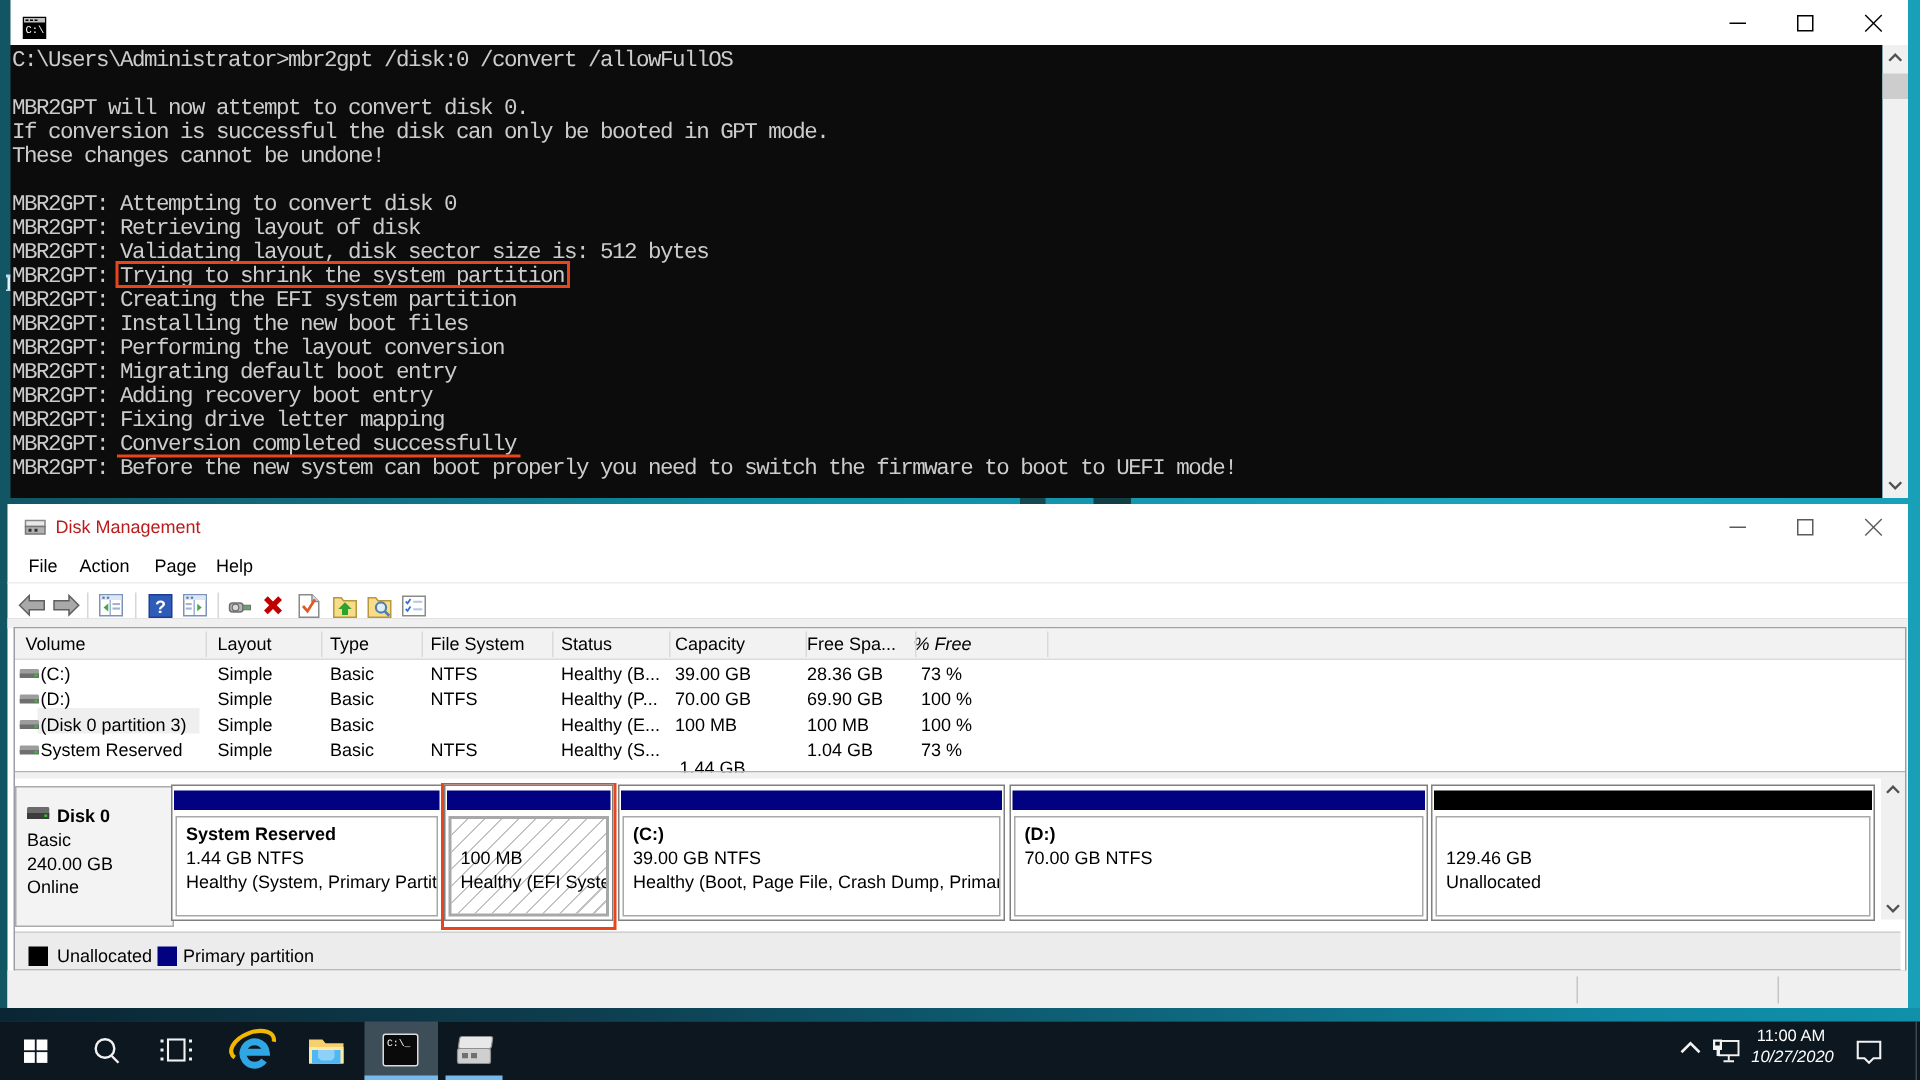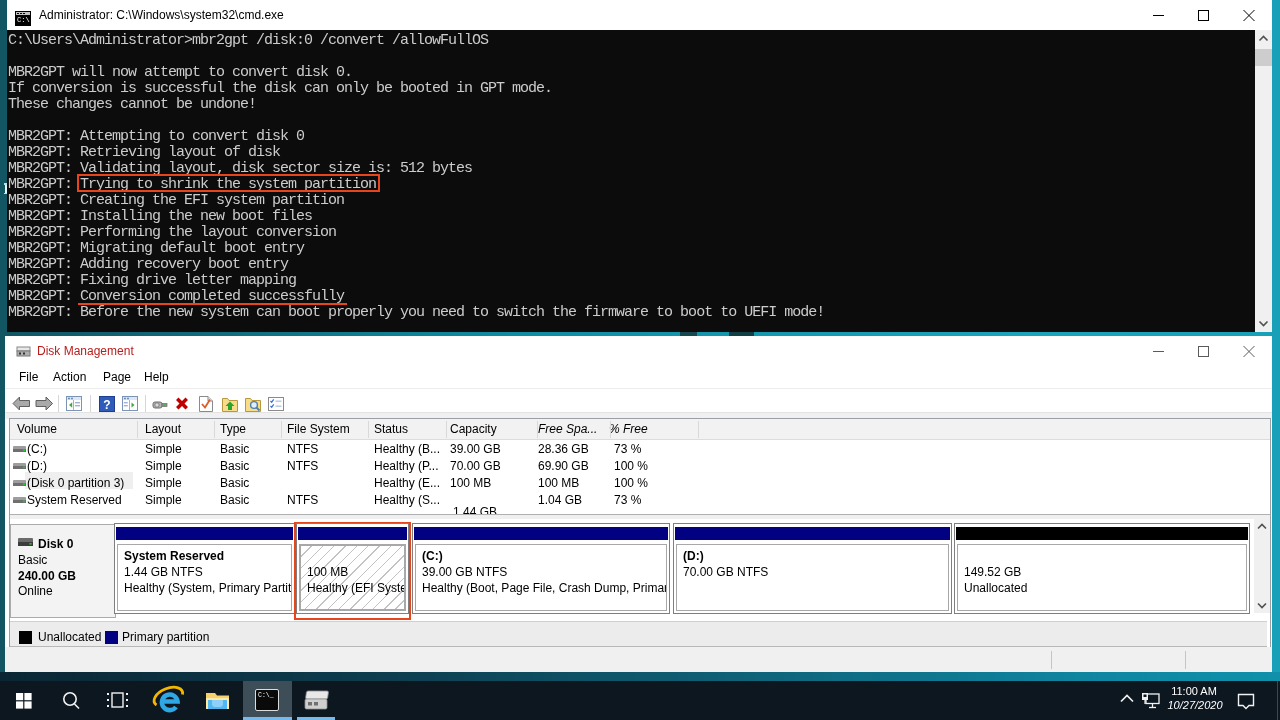--- a/index.html
+++ b/index.html
@@ -57,21 +57,20 @@
   <div class="abs" style="left:8px;top:11px;width:16px;height:15px;">
     <svg width="16" height="15" viewBox="0 0 16 15">
       <rect x="0" y="0" width="16" height="15" fill="#000"></rect>
       <rect x="1" y="1" width="14" height="3" fill="#c0c0c0"></rect>
       <rect x="2" y="2" width="2" height="1" fill="#000"></rect>
       <rect x="5" y="2" width="2" height="1" fill="#000"></rect>
       <rect x="8" y="2" width="2" height="1" fill="#000"></rect>
       <text x="2" y="11" font-family="Liberation Mono, monospace" font-size="7" fill="#fff">C:\</text>
     </svg>
   </div>
-  <div id="cmd-text" class="abs">Administrator: C:\Windows\system32\cmd.exe</div>
 
   <svg class="abs" style="left:1140px;top:0;" width="125" height="30" viewBox="0 0 125 30">
     <line x1="6" y1="15.5" x2="17" y2="15.5" stroke="#000" stroke-width="1"></line>
     <rect x="51.5" y="10.5" width="10" height="10" fill="none" stroke="#000" stroke-width="1"></rect>
     <line x1="96.5" y1="10" x2="107.5" y2="21" stroke="#000" stroke-width="1"></line>
     <line x1="107.5" y1="10" x2="96.5" y2="21" stroke="#000" stroke-width="1"></line>
   </svg>
 
   <div id="console" class="abs">
     <pre>C:\Users\Administrator&gt;mbr2gpt /disk:0 /convert /allowFullOS
@@ -208,21 +207,21 @@
   <div class="abs" style="left:4px;top:82px;width:1262px;height:230px;border:1px solid #9aa0a6;background:#fff;"></div>
 
   <div id="lv">
     <div class="abs" style="left:5px;top:83px;width:1260px;height:21px;background:#f2f2f2;border-bottom:1px solid #dcdcdc;"></div>
     <div class="lv-cell" style="left:12px;top:85px;">Volume</div>
     <div class="lv-cell" style="left:140px;top:85px;">Layout</div>
     <div class="lv-cell" style="left:215px;top:85px;">Type</div>
     <div class="lv-cell" style="left:282px;top:85px;">File System</div>
     <div class="lv-cell" style="left:369px;top:85px;">Status</div>
     <div class="lv-cell" style="left:445px;top:85px;">Capacity</div>
-    <div class="lv-cell" style="left:533px;top:85px;font-style:italic;">Free Spa...</div>
+    <div class="lv-cell" style="left:533px;top:85px;">Free Spa...</div>
     <div class="lv-cell" style="left:604px;top:85px;font-style:italic;">% Free</div>
     <div class="lvh-sep" style="left:132px;top:85px;height:17px;"></div>
     <div class="lvh-sep" style="left:209px;top:85px;height:17px;"></div>
     <div class="lvh-sep" style="left:276px;top:85px;height:17px;"></div>
     <div class="lvh-sep" style="left:363px;top:85px;height:17px;"></div>
     <div class="lvh-sep" style="left:441px;top:85px;height:17px;"></div>
     <div class="lvh-sep" style="left:532px;top:85px;height:17px;"></div>
     <div class="lvh-sep" style="left:605px;top:85px;height:17px;"></div>
     <div class="lvh-sep" style="left:693px;top:85px;height:17px;"></div>
 
@@ -293,21 +292,21 @@
   <div id="gv">
 
     <div class="abs" style="left:5px;top:188px;width:106px;height:94px;background:#f3f3f3;border:1px solid #ababab;">
       <svg class="abs" style="left:7px;top:13px;" width="15" height="11" viewBox="0 0 15 11">
         <rect x="0" y="0" width="15" height="7" rx="1" fill="#6b6b6b"></rect>
           <rect x="0" y="4" width="15" height="4" fill="#3c3c3c"></rect>
           <rect x="11.5" y="5" width="2" height="1.6" fill="#2ec62e"></rect>
       </svg>
       <div class="gv-text" style="left:27px;top:11px;font-weight:bold;">Disk 0</div>
       <div class="gv-text" style="left:7px;top:27px;">Basic</div>
-      <div class="gv-text" style="left:7px;top:43px;font-weight:bold;">240.00 GB</div>
+      <div class="gv-text" style="left:7px;top:43px;">240.00 GB</div>
       <div class="gv-text" style="left:7px;top:58px;">Online</div>
     </div>
 
     <div class="gv-block" style="left:109px;width:181px;">
       <div class="gv-band" style="left:1px;right:1px;top:3px;position:absolute;"></div>
       <div class="gv-body">
         <div class="gv-text" style="left:6px;top:3px;font-weight:bold;">System Reserved</div>
         <div class="gv-text" style="left:6px;top:19px;">1.44 GB NTFS</div>
         <div class="gv-text" style="left:6px;top:35px;">Healthy (System, Primary Partition)</div>
       </div>
@@ -336,21 +335,21 @@
       <div class="gv-body">
         <div class="gv-text" style="left:6px;top:3px;font-weight:bold;">(D:)</div>
         <div class="gv-text" style="left:6px;top:19px;">70.00 GB NTFS</div>
         <div class="gv-text" style="left:6px;top:35px;margin-top:44px;">Healthy (Primary Partition)</div>
       </div>
     </div>
 
     <div class="gv-block" style="left:949px;width:296px;">
       <div class="gv-band" style="left:1px;right:1px;top:3px;position:absolute;background:#000;"></div>
       <div class="gv-body">
-        <div class="gv-text" style="left:6px;top:19px;">149.52 GB</div>
+        <div class="gv-text" style="left:6px;top:19px;">129.46 GB</div>
         <div class="gv-text" style="left:6px;top:35px;">Unallocated</div>
       </div>
     </div>
 
     <div class="abs" style="left:1249px;top:183px;width:16px;height:94px;background:#f0f0f0;">
       <svg width="16" height="94" viewBox="0 0 16 94">
         <path d="M4 9.5 L8 5.5 L12 9.5" fill="none" stroke="#505050" stroke-width="1.6"></path>
         <path d="M4 84.5 L8 88.5 L12 84.5" fill="none" stroke="#505050" stroke-width="1.6"></path>
       </svg>
     </div>

